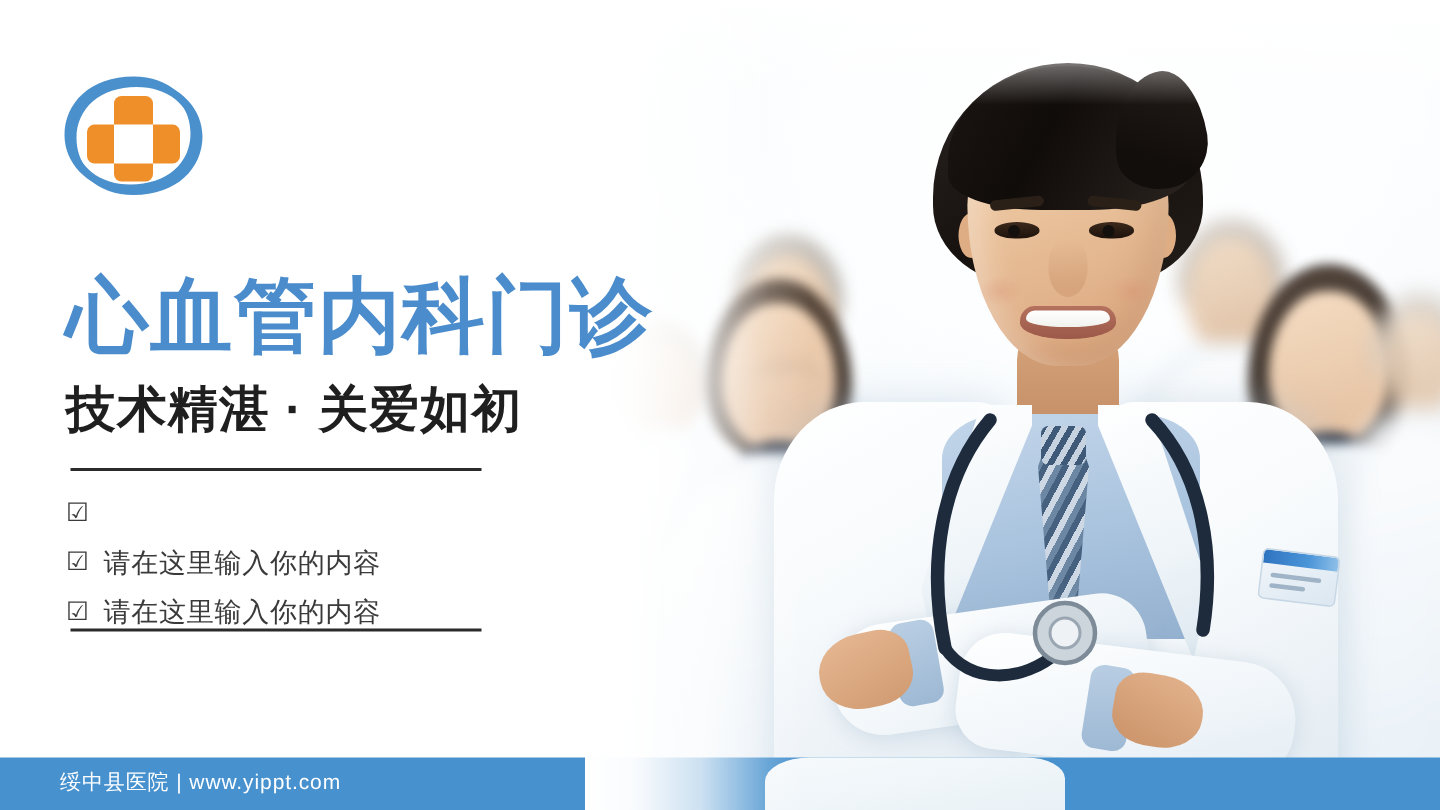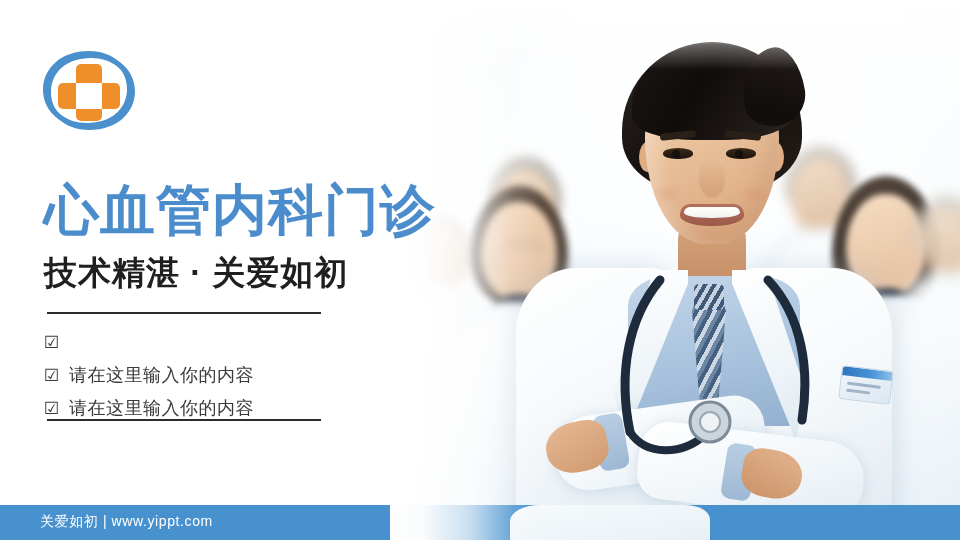--- a/index.html
+++ b/index.html
@@ -405,15 +405,15 @@
     <div class="bullet">
       <span class="chk">☑</span>
       <span class="btxt">请在这里输入你的内容</span>
     </div>
   </div>
 
   <div class="rule" id="rule-bottom"></div>
 
   <div id="footer"></div>
   <div id="coat-over-footer"></div>
-  <div id="footer-text">关爱如初 | www.yippt.com</div>
+  <div id="footer-text">绥中县医院 | www.yippt.com</div>
 
 </div>
 
 </body></html>

